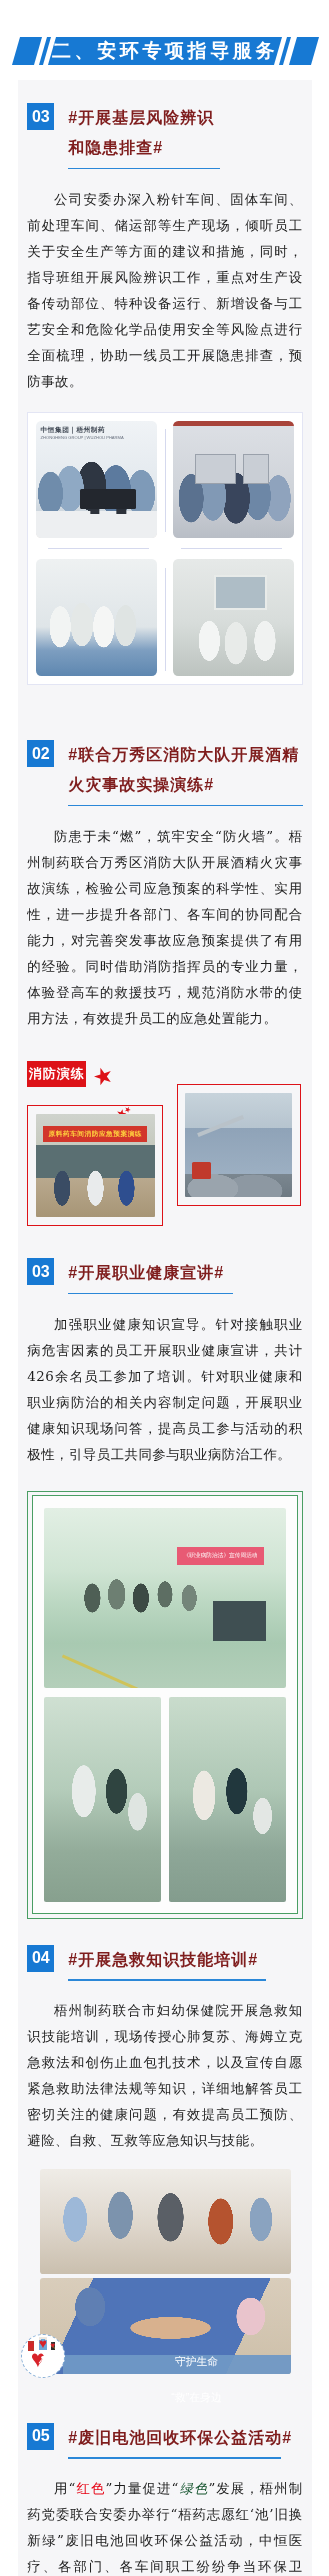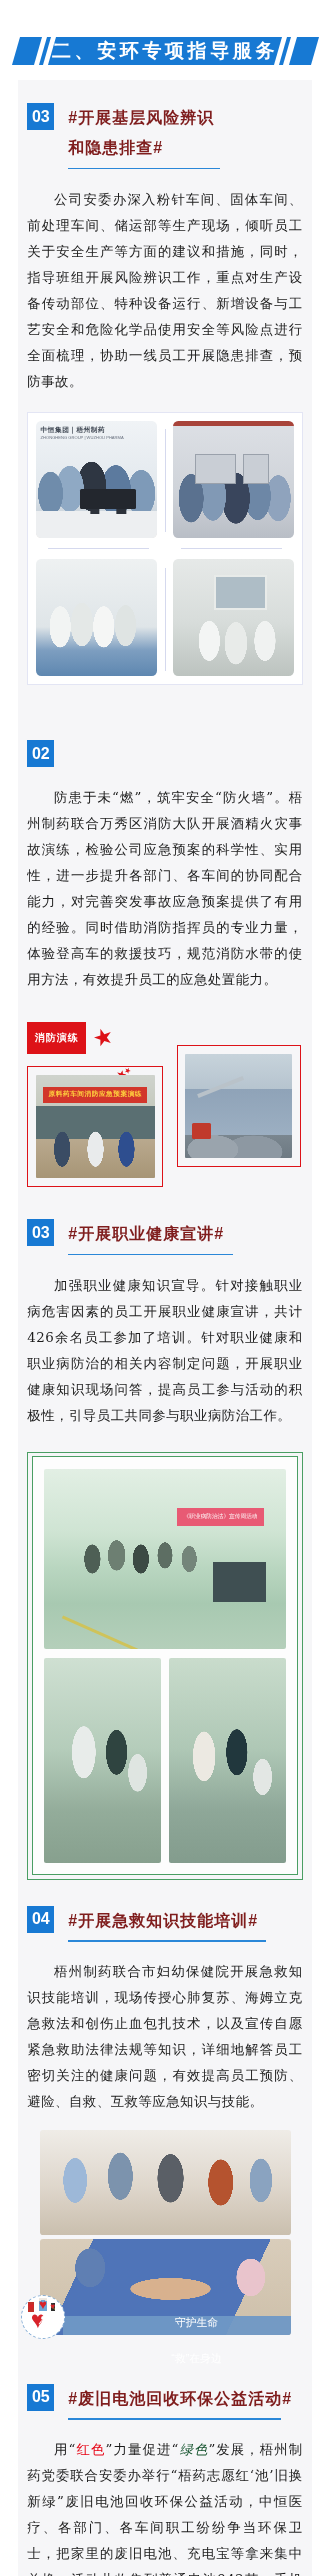--- a/index.html
+++ b/index.html
@@ -84,22 +84,22 @@
   .p14 { background:
       radial-gradient(17.5px 33px at 30% 70%, #f3f5f4 60%, transparent 61%),
       radial-gradient(18.5px 35px at 52% 72%, #e8ebe9 60%, transparent 61%),
       radial-gradient(17.5px 33px at 76% 70%, #f0f2f1 60%, transparent 61%),
       linear-gradient(180deg,#e6e9e8 0%,#d7dcda 55%,#bcc3bf 100%); }
   .window { position:absolute; top:14%; left:34%; width:44%; height:30%; background:#aebdc6;
             border:2.1px solid #e8ebe9; }
 
   
   .fire-label-row { position:relative; margin-top:29px; height:25px; }
-  .fire-label { width:59px; height:32px; background:#dd1218; color:#fff; font-weight:bold;
-                font-size:10px; letter-spacing:1px; display:flex; align-items:center; justify-content:center; }
+  .fire-label { width:59px; height:26px; background:#dd1218; color:#fff; font-weight:bold;
+                font-size:13px; letter-spacing:1px; display:flex; align-items:center; justify-content:center; }
   .star { position:absolute; color:#dd1218; line-height:1; }
   .star.s1 { left:66px; top:4.1px;  font-size:23px; transform:rotate(-18deg); }
   .star.s2 { left:89px; top:-7.2px; font-size:12.4px; transform:rotate(12deg); }
   .star.s3 { left:97px; top:13.4px; font-size:7.7px; transform:rotate(24deg); }
   .fire-photos { display:flex; margin-top:8.2px; gap:13.4px; }
   .fire-frame { border:1.5px solid #dd1218; background:#f6f6f8; padding:7.7px; }
   .fire-frame .ph { border-radius:1px; height:100%; }
   .ff-l { width:136px; height:121px; margin-top:11.3px; }
   .ff-r { width:124px; height:122px; margin-top:-9.8px; }
   .p21 { background:
@@ -238,20 +238,25 @@
         <div class="pc-hdiv l"></div>
         <div class="pc-hdiv r"></div>
         <div class="pc-vdiv t"></div>
         <div class="pc-vdiv b"></div>
       </div>
     </section>
 
     <section class="sec s2">
       <div class="sec-header">
         <div class="num">02</div>
+        <div class="titles">
+          <div class="t-line">#联合万秀区消防大队开展酒精</div>
+          <div class="t-line">火灾事故实操演练#</div>
+          <div class="t-underline u2"></div>
+        </div>
       </div>
       <p class="body-text">防患于未“燃”，筑牢安全“防火墙”。梧州制药联合万秀区消防大队开展酒精火灾事故演练，检验公司应急预案的科学性、实用性，进一步提升各部门、各车间的协同配合能力，对完善突发事故应急预案提供了有用的经验。同时借助消防指挥员的专业力量，体验登高车的救援技巧，规范消防水带的使用方法，有效提升员工的应急处置能力。</p>
 
       <div class="fire-label-row">
         <div class="fire-label">消防演练</div>
         <span class="star s1">★</span>
         <span class="star s2">★</span>
         <span class="star s3">★</span>
       </div>
       <div class="fire-photos">

